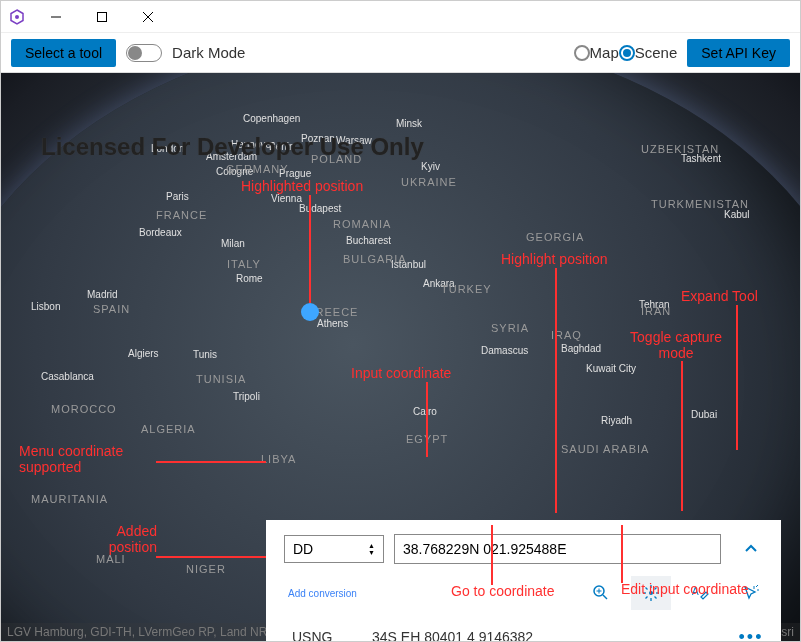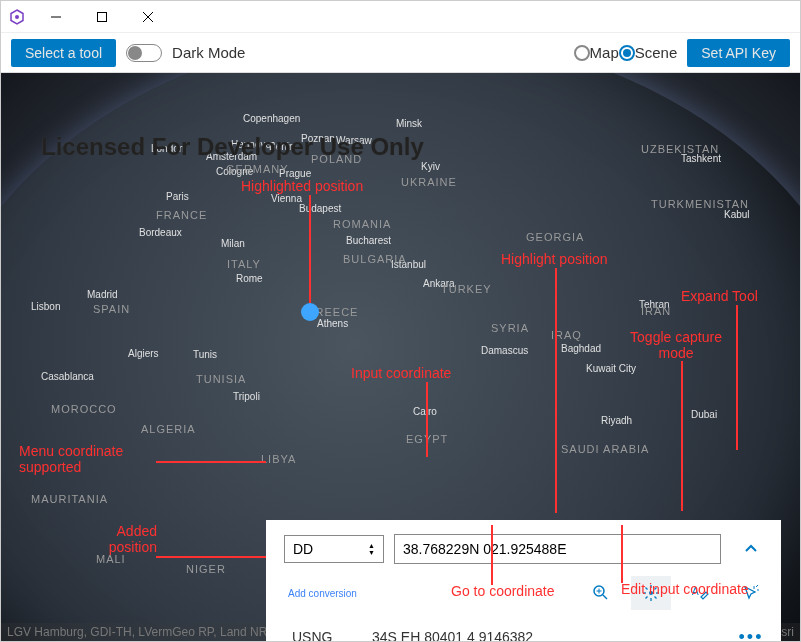--- a/index.html
+++ b/index.html
@@ -5,21 +5,21 @@
 * { box-sizing: border-box; margin: 0; padding: 0; }
 body { font-family: "Segoe UI", Arial, sans-serif; width: 801px; height: 642px; overflow: hidden; background: #f0f0f0; }
 .window { width: 801px; height: 642px; display: flex; flex-direction: column; background: #fff; border: 1px solid #ccc; }
 .titlebar { height: 32px; display: flex; align-items: center; padding: 0 0 0 8px; background: #fff; border-bottom: 1px solid #eee; }
 .titlebar-icon { width: 16px; height: 16px; margin-right: 8px; }
 .titlebar-title { flex: 1; font-size: 12px; color: #000; }
 .titlebar-buttons { display: flex; }
 .titlebar-btn { width: 46px; height: 32px; display: flex; align-items: center; justify-content: center; font-size: 14px; background: transparent; border: none; }
 
 .toolbar { height: 40px; display: flex; align-items: center; padding: 0 10px; background: #fff; border-bottom: 1px solid #ddd; gap: 10px; }
-.btn-primary { background: #007ac2; color: #e5e5e5; border: none; padding: 6px 14px; font-size: 14px; border-radius: 2px; }
+.btn-primary { background: #007ac2; color: #000000; border: none; padding: 6px 14px; font-size: 14px; border-radius: 2px; }
 .toggle-switch { width: 36px; height: 18px; border: 1.5px solid #888; border-radius: 10px; position: relative; background: #fff; }
 .toggle-knob { width: 14px; height: 14px; border-radius: 50%; background: #888; position: absolute; left: 1px; top: 1px; }
 .toolbar-label { font-size: 15px; color: #333; }
 .toolbar-spacer { flex: 1; }
 .radio-group { display: flex; align-items: center; }
 .radio { width: 16px; height: 16px; border: 2px solid #888; border-radius: 50%; display: inline-flex; align-items: center; justify-content: center; }
 .radio.checked { border-color: #007ac2; }
 .radio.checked::after { content: ""; width: 8px; height: 8px; background: #007ac2; border-radius: 50%; }
 
 .map-area { flex: 1; position: relative; background: radial-gradient(ellipse at 50% 45%, #3a4550 0%, #2a3038 60%, #1a1d24 85%, #0b0d12 100%); overflow: hidden; }

